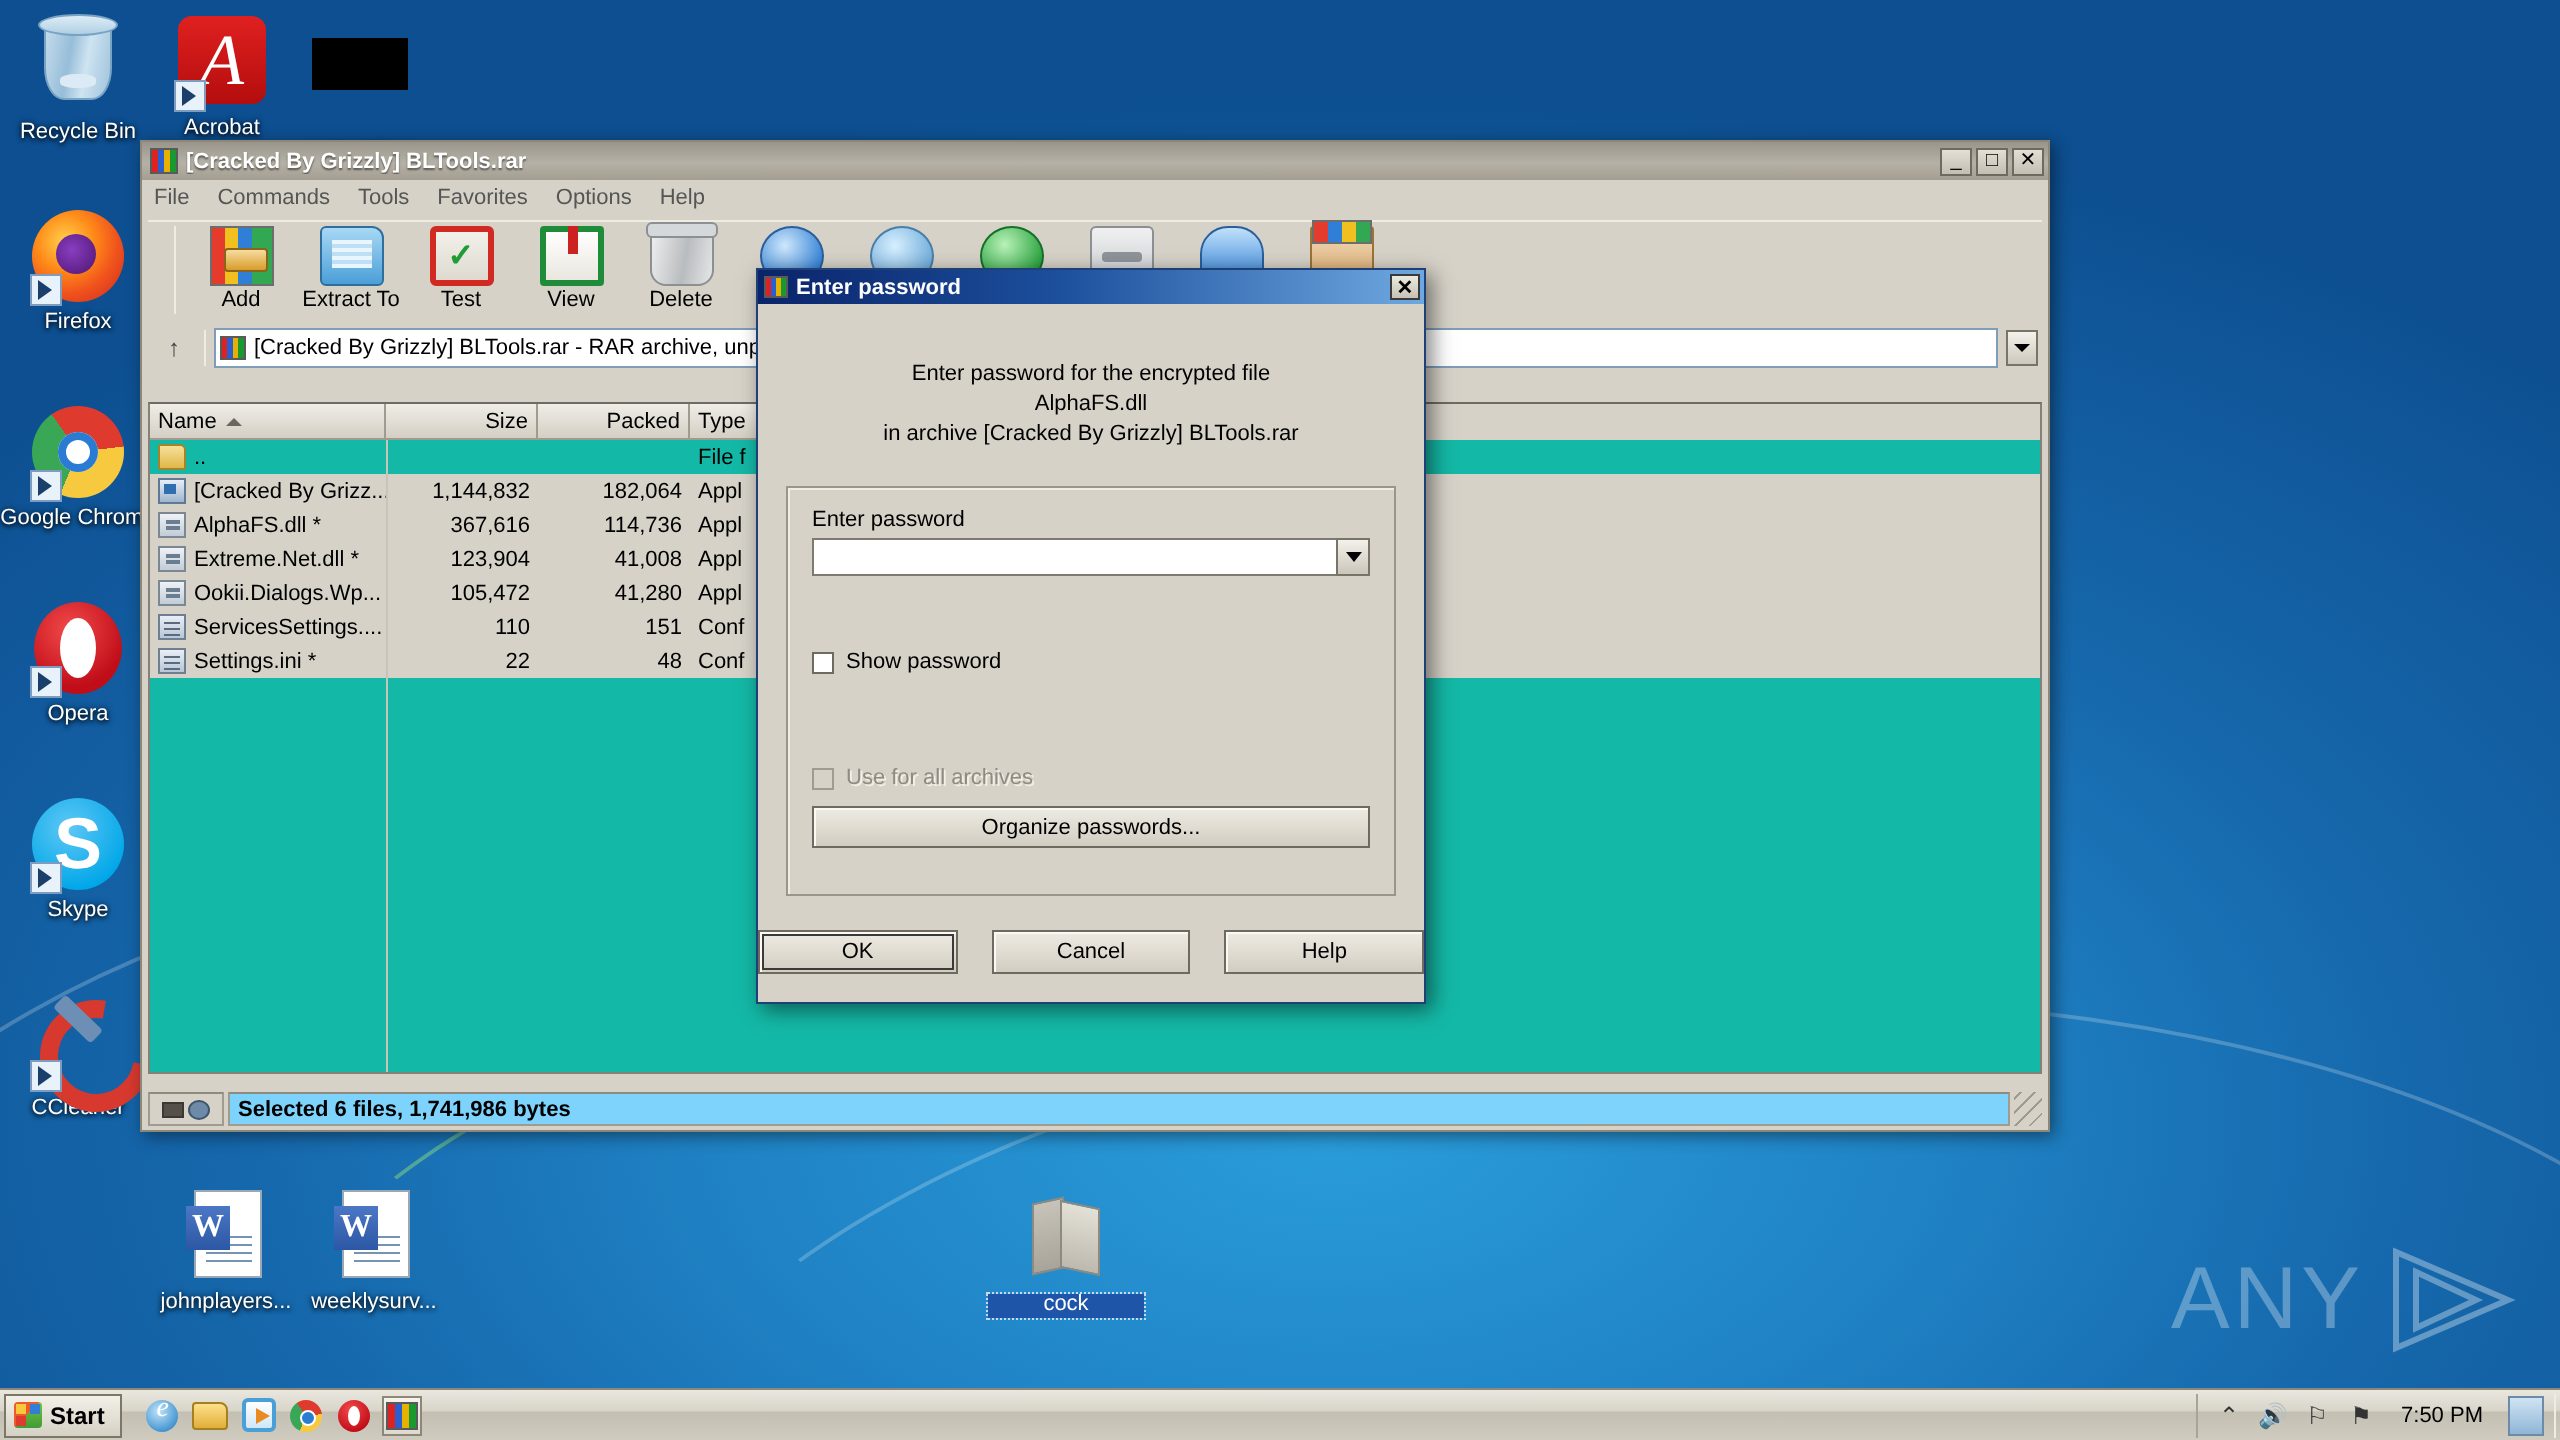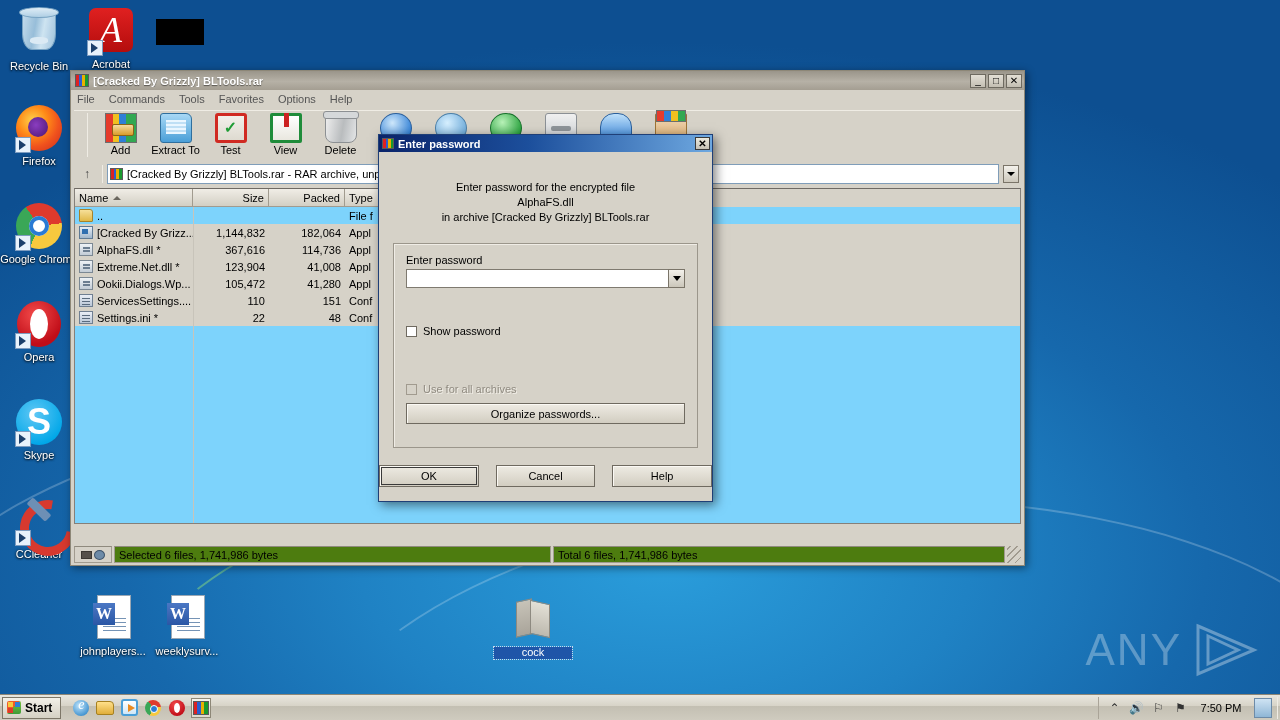--- a/index.html
+++ b/index.html
@@ -328,23 +328,23 @@
     border: 1px solid #7a7468;
     display: flex; align-items: center; justify-content: center;
     cursor: default;
   }
   .combo-arrow::after {
     content: ""; width: 0; height: 0;
     border-left: 4px solid transparent; border-right: 4px solid transparent;
     border-top: 4px solid #000;
   }
   #wr-listarea {
-    margin: 3px 3px 0 3px;
+    margin: 16px 3px 0 3px;
     height: 336px;
-    background: #7dd3fc;
+    background: #14b8a6;
     border: 1px solid #85807a;
     border-top-color: #6f6a64;
     overflow: hidden;
     position: relative;
   }
   #wr-colhead { display: flex; height: 18px; background: #d6d2c8; }
   .colh {
     background: linear-gradient(#f0ede6, #d3cfc4);
     border-right: 1px solid #a19b8f;
     border-bottom: 1px solid #a19b8f;
@@ -391,25 +391,25 @@
   .sb-iconbox {
     width: 38px;
     border: 1px solid #a19b8f; border-top-color: #8f8a7e;
     background: #d6d2c8;
     display: flex; align-items: center; justify-content: center; gap: 2px;
   }
   .sb-key { width: 11px; height: 8px; background: #55504a; border:1px solid #3c3833; }
   .sb-disk { width: 11px; height: 10px; border-radius: 50%; background: #6d8ba8; border: 1px solid #3f556c; }
   .sb-pane {
     border: 1px solid #a19b8f; border-top-color: #8f8a7e;
-    background: #4d7c0f;
+    background: #7dd3fc;
     display: flex; align-items: center;
     padding: 0 4px;
     font-size: 11px;
-    overflow: hidden; white-space: nowrap;
+    overflow: hidden; white-space: nowrap; font-weight: bold;
   }
   .sb-left { flex: 1 1 auto; }
   .sb-right { width: 452px; flex: 0 0 auto; }
   .sb-grip {
     width: 14px; flex: 0 0 auto;
     background:
       repeating-linear-gradient(135deg, transparent 0 2px, #a19b8f 2px 3px, transparent 3px 5px);
   }
 
   
@@ -863,21 +863,20 @@
 
       <div id="wr-vsplit"></div>
     </div>
 
     <div id="wr-statusbar">
       <div class="sb-iconbox">
         <span class="sb-key"></span>
         <span class="sb-disk"></span>
       </div>
       <div class="sb-pane sb-left">Selected 6 files, 1,741,986 bytes</div>
-      <div class="sb-pane sb-right">Total 6 files, 1,741,986 bytes</div>
       <div class="sb-grip"></div>
     </div>
   </div>
 
   <div id="pwdlg">
     <div id="pw-titlebar">
       <div class="rar-logo"></div>
       <div id="pw-title-text">Enter password</div>
       <div id="pw-close">✕</div>
     </div>

